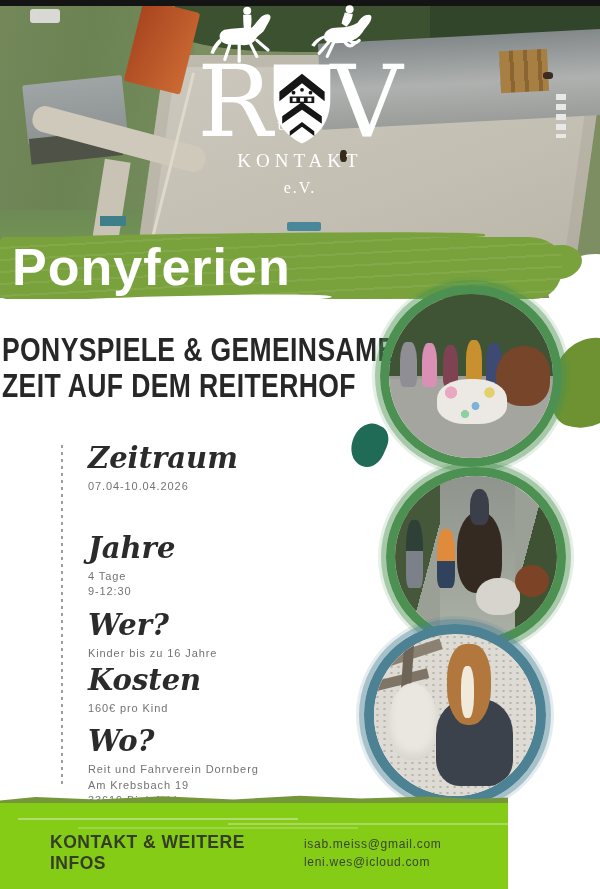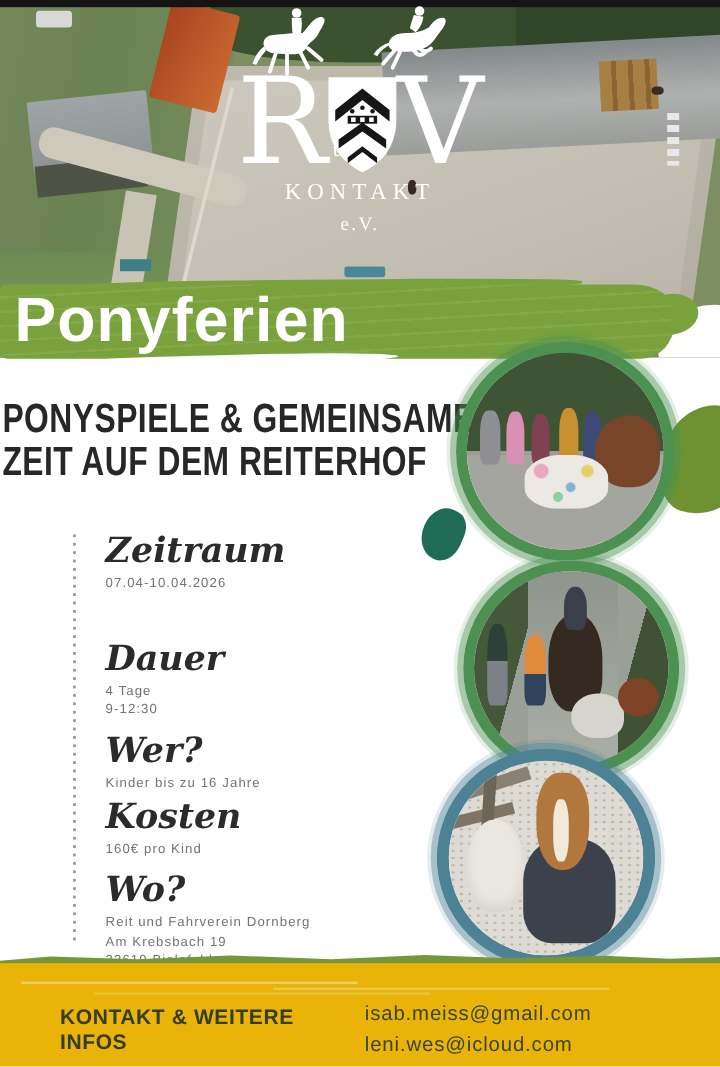--- a/index.html
+++ b/index.html
@@ -59,28 +59,28 @@
   .info { position:absolute; left:88px; top:440px; width:270px; z-index:4; }
   .script-heading { font-family:"DejaVu Serif", serif; font-style:italic; font-weight:700; font-size:29px; line-height:36px; color:#2b2b2b; }
   .body-line { font-size:11px; letter-spacing:.9px; color:#737373; line-height:1.42; }
   .sec { margin-bottom:18px; }
   .sec-1 { margin-bottom:35px; }
   .sec-2 { margin-bottom:7px; }
   .sec-3 { margin-bottom:1px; }
   .sec-4 { margin-bottom:6px; }
   .script-heading { margin-bottom:3px; }
   
-  .footer { position:absolute; left:0; top:802px; width:600px; height:87px; background:#eab308; z-index:8; }
+  .footer { position:absolute; left:0; top:802px; width:508px; height:87px; background:#84cc16; z-index:8; }
   .footer::before { content:''; position:absolute; left:0; top:-7px; width:100%; height:8px; background:#76963A;
     clip-path:polygon(0 70%, 7% 25%, 19% 55%, 32% 15%, 46% 55%, 59% 10%, 71% 45%, 84% 18%, 93% 50%, 100% 30%, 100% 100%, 0 100%); }
   .footer::after { content:''; position:absolute; left:18px; top:16px; width:280px; height:2px; background:rgba(235,242,218,.45);
     box-shadow:210px 5px 0 rgba(235,242,218,.35), 60px 9px 0 rgba(235,242,218,.25); }
   .footer-inner { position:absolute; left:50px; top:30px; display:flex; align-items:center; gap:16px; }
   .footer-label { font-size:17.5px; font-weight:700; letter-spacing:.5px; color:#333D27; width:238px; }
-  .footer-emails { font-size:17px; letter-spacing:.7px; color:#39452E; line-height:1.5; }
+  .footer-emails { font-size:12px; letter-spacing:.7px; color:#39452E; line-height:1.5; }
 </style>
 </head>
 <body>
 
 <div class="page">
 
   <div class="hero">
     <div class="hs" style="left:0;top:4px;width:195px;height:245px;background:linear-gradient(100deg,#74885a 0%,#6b8253 40%,#77905d 100%);"></div>
     <div class="hs" style="left:0;top:210px;width:250px;height:90px;background:linear-gradient(#6d8a55,#7aa154);"></div>
     <div class="hs" style="left:175px;top:0;width:300px;height:52px;background:#3c5130;border-radius:0 0 30% 40%;"></div>
@@ -207,21 +207,21 @@
     </div>
   </div>
 
   <div class="dotline"></div>
   <div class="info">
     <div class="sec sec-1">
       <div class="script-heading">Zeitraum</div>
       <div class="body-line">07.04-10.04.2026</div>
     </div>
     <div class="sec sec-2">
-      <div class="script-heading">Dauer</div>
+      <div class="script-heading">Jahre</div>
       <div class="body-line">4 Tage</div>
       <div class="body-line">9-12:30</div>
     </div>
     <div class="sec sec-3">
       <div class="script-heading">Wer?</div>
       <div class="body-line">Kinder bis zu 16 Jahre</div>
     </div>
     <div class="sec sec-4">
       <div class="script-heading">Kosten</div>
       <div class="body-line">160€ pro Kind</div>

